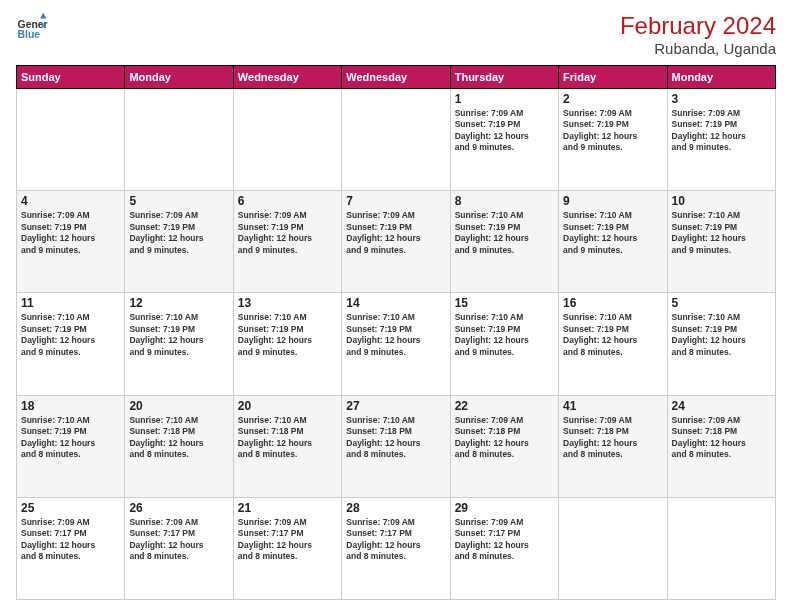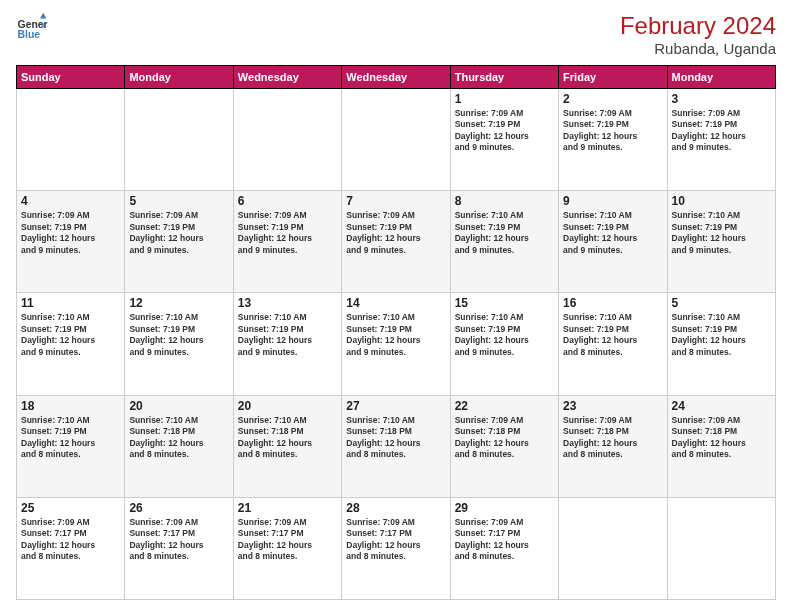--- a/index.html
+++ b/index.html
@@ -281,21 +281,21 @@
 and 8 minutes.</div>
           </td>
           <td>
             <span class="day-number">22</span>
             <div class="day-info" style="white-space: pre-line;">Sunrise: 7:09 AM
 Sunset: 7:18 PM
 Daylight: 12 hours
 and 8 minutes.</div>
           </td>
           <td>
-            <span class="day-number">23</span>
+            <span class="day-number">41</span>
             <div class="day-info" style="white-space: pre-line;">Sunrise: 7:09 AM
 Sunset: 7:18 PM
 Daylight: 12 hours
 and 8 minutes.</div>
           </td>
           <td>
             <span class="day-number">24</span>
             <div class="day-info" style="white-space: pre-line;">Sunrise: 7:09 AM
 Sunset: 7:18 PM
 Daylight: 12 hours

